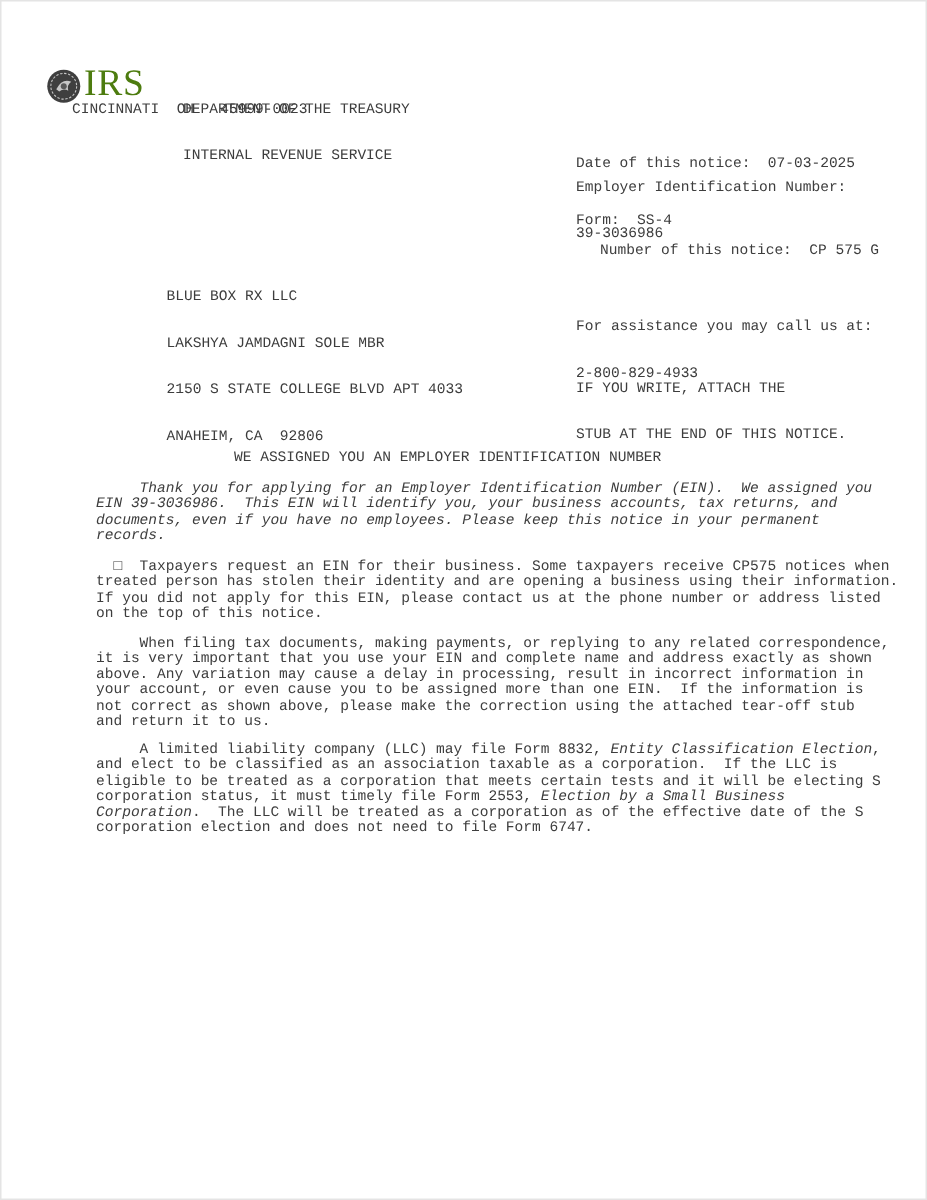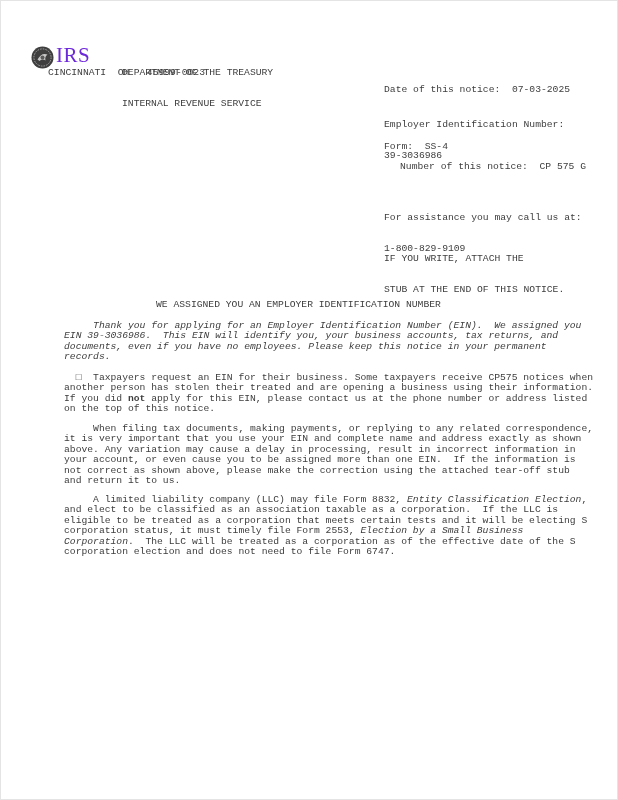--- a/index.html
+++ b/index.html
@@ -21,26 +21,26 @@
   .mono {
     font-family: "Liberation Mono", "DejaVu Sans Mono", monospace;
     font-size: 9.7px;
     line-height: 10.4px;
     white-space: pre;
     color: #3d3d3d;
   }
   .abs { position: absolute; }
   .logo-text {
     font-family: "Liberation Serif", "DejaVu Serif", serif;
-    font-size: 21px;
+    font-size: 25px;
     line-height: 21px;
     letter-spacing: 0.5px;
-    color: #6d28d9;
+    color: #4d7c0f;
   }
-  .rich b { font-weight: bold; }
+  .rich b { font-weight: normal; }
   .rich i { font-style: italic; }
 </style>
 </head>
 <body>
 
 <div class="page">
 
   <div class="abs" style="left:30px; top:45px; width:23px; height:23px;">
     <svg width="23" height="23" viewBox="0 0 23 23">
       <circle cx="11.5" cy="11.5" r="11" fill="#3f3f3f"></circle>
@@ -50,47 +50,53 @@
     </svg>
   </div>
   <div class="abs logo-text" style="left:55px; top:44px;">IRS</div>
   <div class="abs mono" style="left:85px; top:46px;margin-left:36px;">
     <div>DEPARTMENT OF THE TREASURY</div>
     <div>INTERNAL REVENUE SERVICE</div>
   </div>
   <div class="abs mono" style="left:47px; top:67px;">CINCINNATI  OH   45999-0023</div>
 
   <div>
-    <div class="abs mono" style="left:383px; top:84px;">Date of this notice:  07-03-2025</div>
+    <div class="abs mono" style="left:383px; top:103px;">Date of this notice:  07-03-2025</div>
     <div class="abs mono" style="left:383px; top:98px;">
       <div>Employer Identification Number:</div>
       <div>39-3036986</div>
     </div>
     <div class="abs mono" style="left:383px; top:141px;">Form:  SS-4</div>
     <div class="abs mono" style="left:383px; top:161px;margin-left:16px;">Number of this notice:  CP 575 G</div>
     <div class="abs mono" style="left:383px; top:191px;">
       <div>For assistance you may call us at:</div>
-      <div>1-800-829-9109</div>
+      <div>2-800-829-4933</div>
     </div>
     <div class="abs mono" style="left:383px; top:232px;">
       <div>IF YOU WRITE, ATTACH THE</div>
       <div>STUB AT THE END OF THIS NOTICE.</div>
     </div>
   </div>
 
+  <div class="abs mono" style="left:110px; top:171px;">
+    <div>BLUE BOX RX LLC</div>
+    <div>LAKSHYA JAMDAGNI SOLE MBR</div>
+    <div>2150 S STATE COLLEGE BLVD APT 4033</div>
+    <div>ANAHEIM, CA  92806</div>
+  </div>
 
   <div class="abs mono" style="left:155px; top:299px;">WE ASSIGNED YOU AN EMPLOYER IDENTIFICATION NUMBER</div>
 
   <div class="abs mono" style="left:63px; top:320px;font-style:italic;">     Thank you for applying for an Employer Identification Number (EIN).  We assigned you
 EIN 39-3036986.  This EIN will identify you, your business accounts, tax returns, and
 documents, even if you have no employees. Please keep this notice in your permanent
 records.</div>
 
   <div class="abs mono rich" style="left:63px; top:372px;"><span>  □  Taxpayers request an EIN for their business. Some taxpayers receive CP575 notices when
-another person has stolen their treated and are opening a business using their information.
+treated person has stolen their identity and are opening a business using their information.
 If you did </span><b>not</b><span> apply for this EIN, please contact us at the phone number or address listed
 on the top of this notice.</span></div>
 
   <div class="abs mono" style="left:63px; top:423px;">     When filing tax documents, making payments, or replying to any related correspondence,
 it is very important that you use your EIN and complete name and address exactly as shown
 above. Any variation may cause a delay in processing, result in incorrect information in
 your account, or even cause you to be assigned more than one EIN.  If the information is
 not correct as shown above, please make the correction using the attached tear-off stub
 and return it to us.</div>
 

